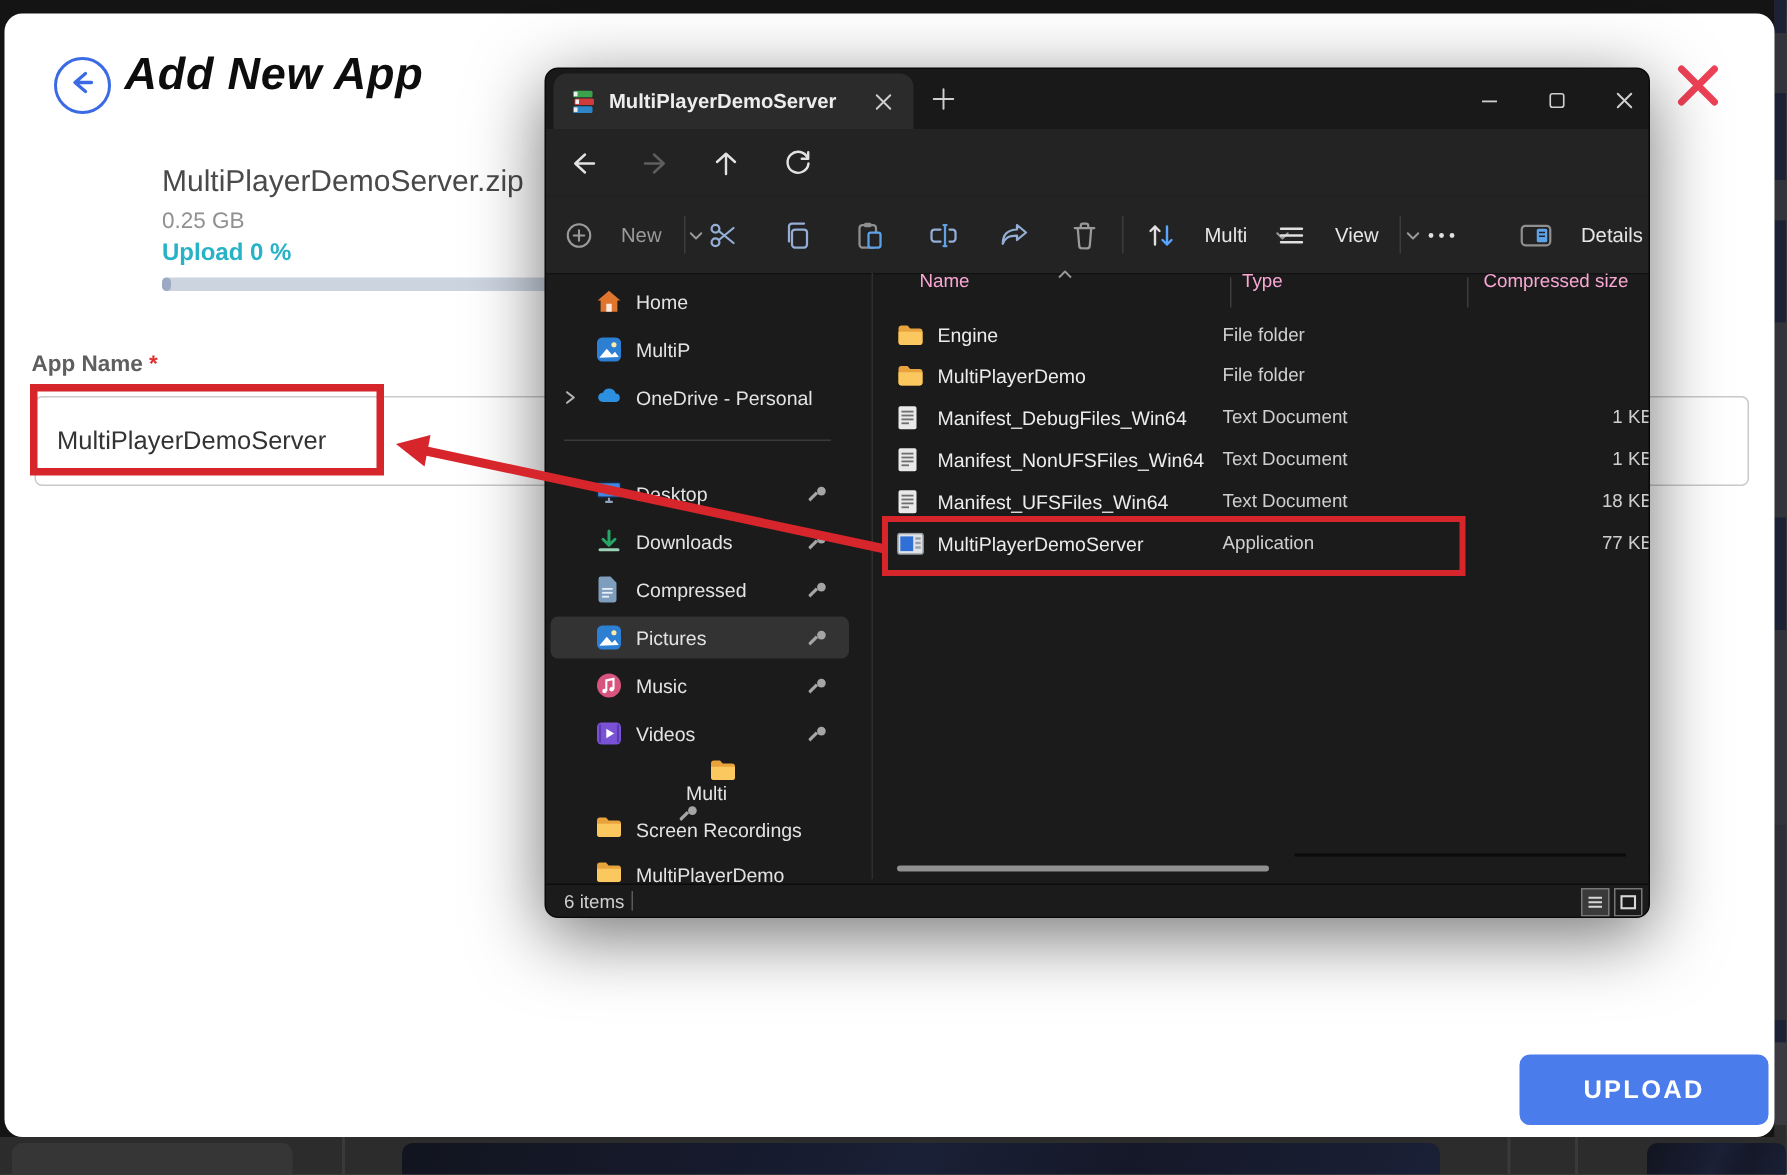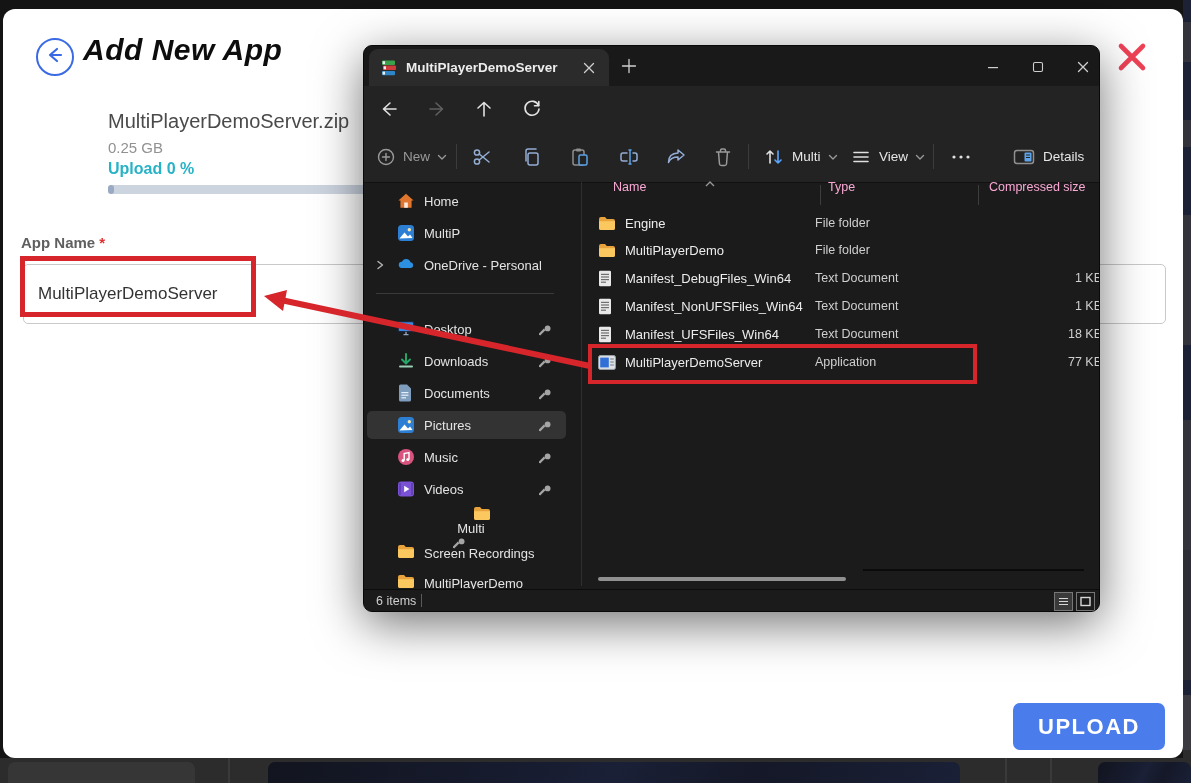--- a/index.html
+++ b/index.html
@@ -18,22 +18,22 @@
   .file-name{left:105px;top:101px;font-size:20px;color:#4a4a4a;}
   .file-size{left:105px;top:130px;font-size:15px;color:#919191;}
   .progress-label{left:105px;top:151px;font-size:16px;font-weight:bold;color:#27b2c6;}
   .progress-track{left:105px;top:176px;width:760px;height:9px;background:#ccd4e0;border-radius:5px;}
   .progress-fill{left:0;top:0;width:6px;height:9px;background:#9aa9c4;border-radius:5px;}
   .appname-label{left:18px;top:225px;font-size:15px;font-weight:bold;color:#5f5f5f;}
   .req{color:#e03131;}
   .appname-input{left:20px;top:255px;width:1143px;height:60px;border:1px solid #c9c9c9;
                  border-radius:5px;background:#fff;font-size:17px;color:#333;
                  padding:0 0 0 14px;box-sizing:border-box;font-family:"Liberation Sans",sans-serif;}
-  .upload-btn{left:1010px;top:694px;width:152px;height:47px;background:#4a7cec;border:none;
-              border-radius:7px;color:#fff;font-size:22px;font-weight:bold;letter-spacing:1.5px;
+  .upload-btn{left:1010px;top:694px;width:166px;height:47px;background:#4a7cec;border:none;
+              border-radius:7px;color:#fff;font-size:17px;font-weight:bold;letter-spacing:1.5px;
               cursor:pointer;font-family:"Liberation Sans",sans-serif;}
 
   
   .edge-top{left:0;top:0;width:1191px;height:9px;background:#141414;}
   .edge-left{left:0;top:0;width:3px;height:783px;background:#141414;}
   .edge-right{left:1183px;top:0;width:8px;height:783px;background:#33333b;}
   .edge-bottom{left:0;top:758px;width:1191px;height:25px;background:#2c2c2c;}
   .band{position:absolute;left:0;width:8px;}
   .bcard{position:absolute;top:4px;height:21px;border-radius:7px 7px 0 0;}
   .bcard-navy{background:linear-gradient(115deg,#12151f 0%,#161b2e 35%,#1a2036 50%,#141828 70%,#1a2036 100%);}
@@ -52,21 +52,21 @@
   .winctl{top:12px;width:26px;height:17px;display:flex;align-items:center;justify-content:center;cursor:pointer;}
   .navbar{left:0;top:40px;width:735px;height:45px;background:#232323;}
   .nav-ic{top:52px;width:22px;height:22px;display:flex;align-items:center;justify-content:center;cursor:pointer;}
   .addr{left:200px;top:46px;width:375px;height:32px;background:#2f2f2f;border-radius:5px;
         display:flex;align-items:center;cursor:text;}
   .addr .crumb{font-size:13.5px;color:#f0f0f0;margin:0 6px;}
   .searchbox{left:581px;top:46px;width:143px;height:32px;background:#2f2f2f;border-radius:5px;
              display:flex;align-items:center;cursor:text;}
   .search-text{font-size:13px;color:#9f9f9f;margin-left:12px;flex:1;white-space:nowrap;overflow:hidden;}
   .cmdbar{left:0;top:85px;width:735px;height:51px;background:#232323;border-bottom:1px solid #111;}
-  .cmd{position:absolute;top:0;height:51px;display:flex;align-items:center;cursor:pointer;}
+  .cmd{position:absolute;top:0;height:51px;display:flex;align-items:center;cursor:pointer;gap:11px;}
   .cmd-label{font-size:13.5px;color:#e6e6e6;margin-left:7px;}
   .cmd-label.dim{color:#9a9a9a;}
   .vsep{position:absolute;top:13px;width:1px;height:25px;background:#3c3c3c;}
 
   .sidebar-item{position:absolute;left:3px;width:199px;height:28px;display:flex;align-items:center;
                 border-radius:5px;cursor:pointer;}
   .sidebar-item.selected{background:#333333;}
   .sb-exp{width:12px;margin-left:7px;display:flex;}
   .sb-ic{width:18px;height:18px;margin-left:30px;display:flex;}
   .sb-ic.withexp{margin-left:11px;}
@@ -419,21 +419,21 @@
         </div>
         <div class="sidebar-item" style="top: 333px;">
           <span class="sb-ic">
             <svg width="16" height="18" viewBox="0 0 16 18" xmlns="http://www.w3.org/2000/svg">
               <path d="M2 2 a1.6 1.6 0 0 1 1.6-1.6 H10 L14 4.5 V16 a1.6 1.6 0 0 1 -1.6 1.6 H3.6 A1.6 1.6 0 0 1 2 16 Z" fill="#7f9ebe"></path>
               <rect x="4.4" y="8" width="7" height="1.2" fill="#e6eef7"></rect>
               <rect x="4.4" y="10.6" width="7" height="1.2" fill="#e6eef7"></rect>
               <rect x="4.4" y="13.2" width="4.6" height="1.2" fill="#e6eef7"></rect>
             </svg>
           </span>
-          <span class="sb-label">Documents</span>
+          <span class="sb-label">Compressed</span>
           <span class="sb-pin"><svg width="13" height="13" viewBox="0 0 13 13" xmlns="http://www.w3.org/2000/svg">
               <circle cx="8.6" cy="4.4" r="2.9" fill="#a5a5a5"></circle>
               <rect x="1.2" y="9.2" width="7.4" height="2.2" transform="rotate(-45 1.2 11.4)" fill="#a5a5a5"></rect>
             </svg></span>
         </div>
         <div class="sidebar-item selected" style="top: 365px;">
           <span class="sb-ic">
             <svg width="18" height="18" viewBox="0 0 18 18" xmlns="http://www.w3.org/2000/svg">
               <rect x="1" y="1" width="16" height="16" rx="3.5" fill="#2d7fd4"></rect>
               <circle cx="12.3" cy="5.8" r="1.7" fill="#ffe9a8"></circle>

